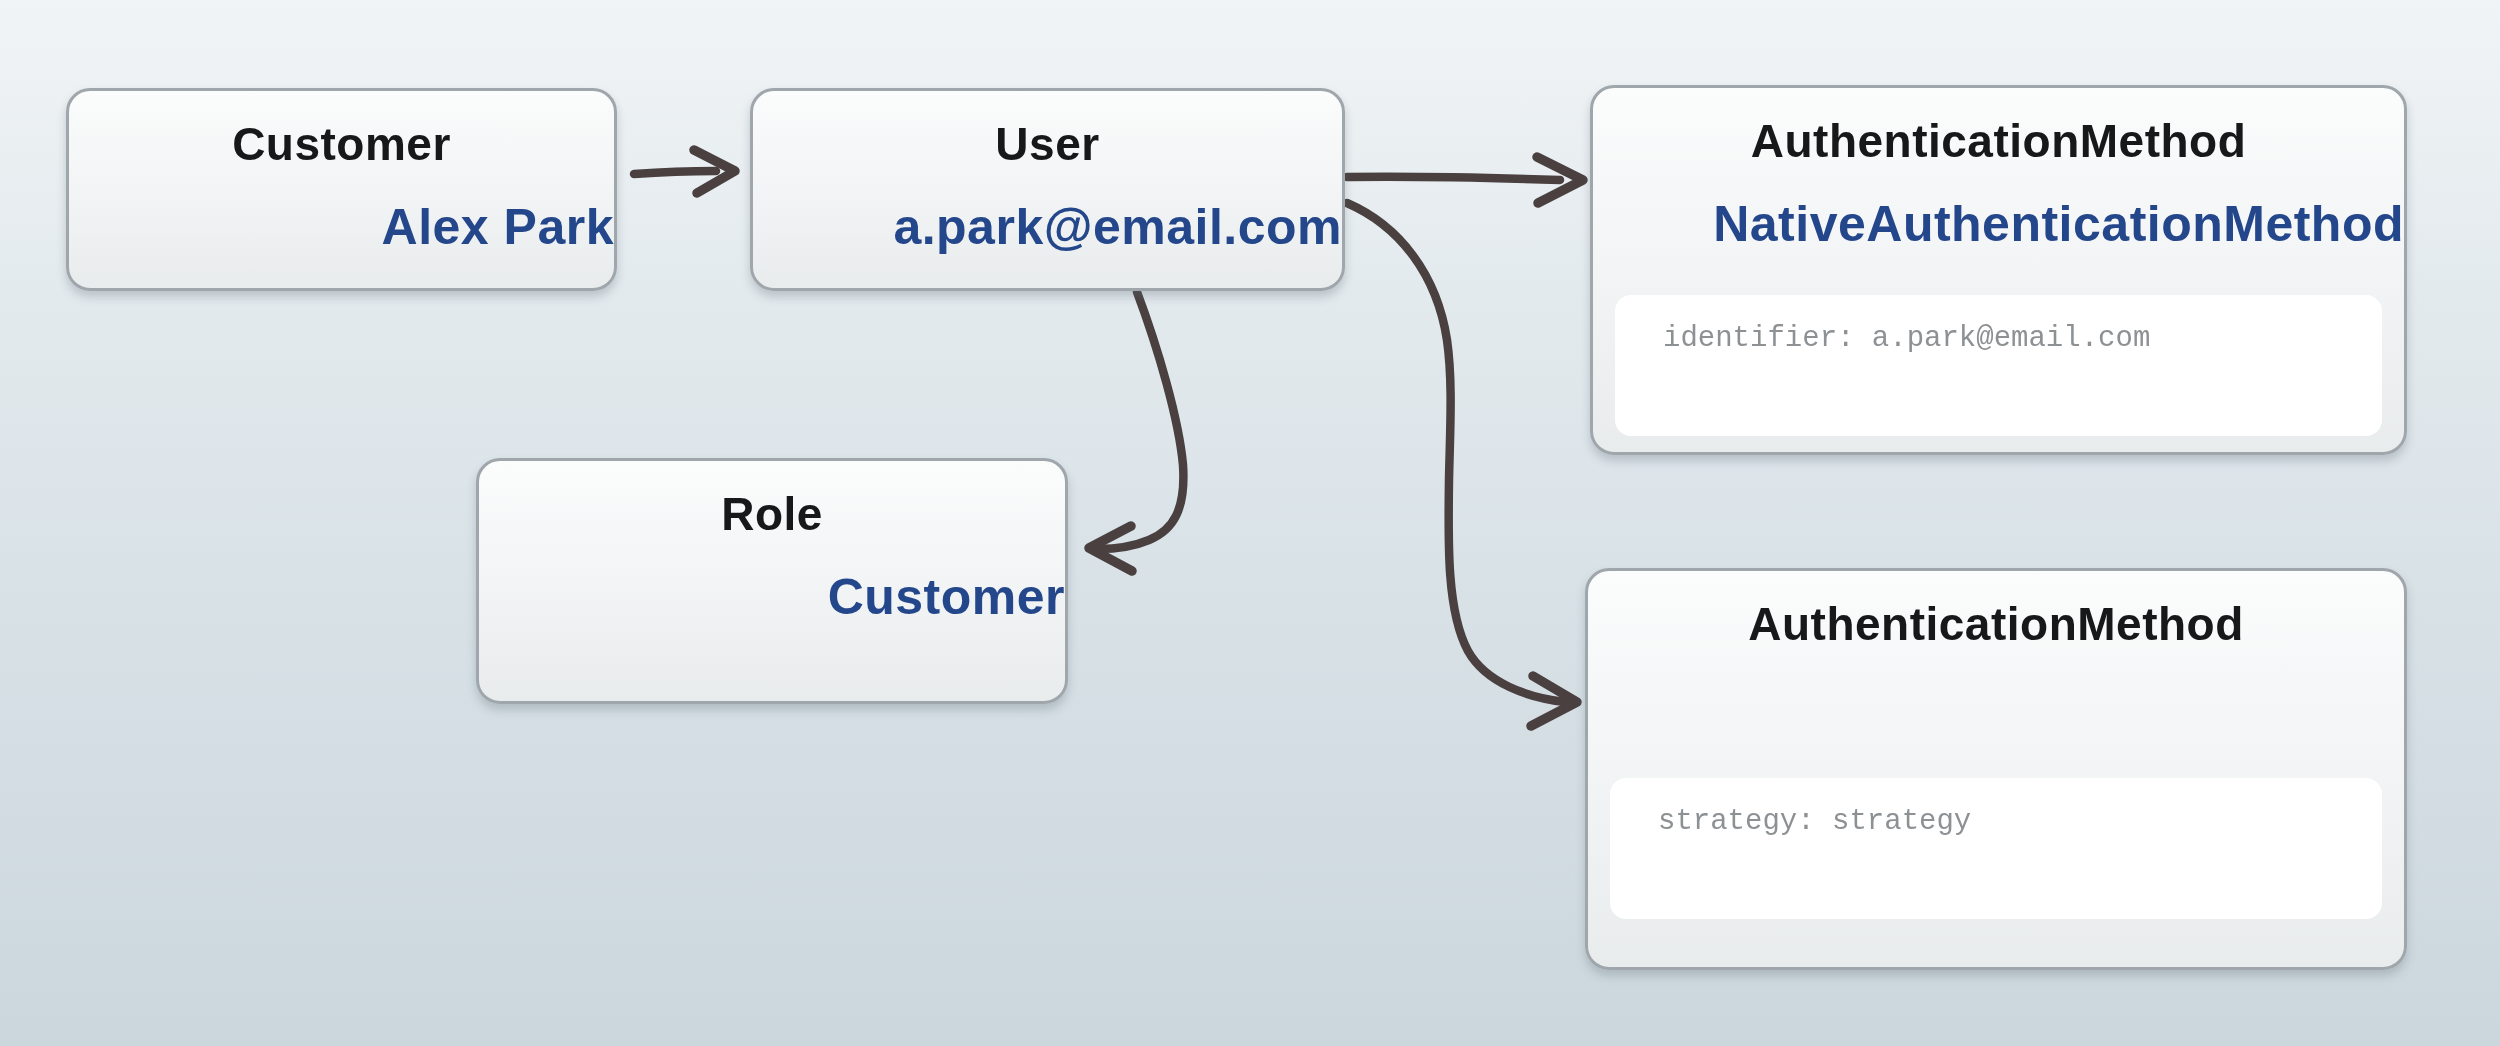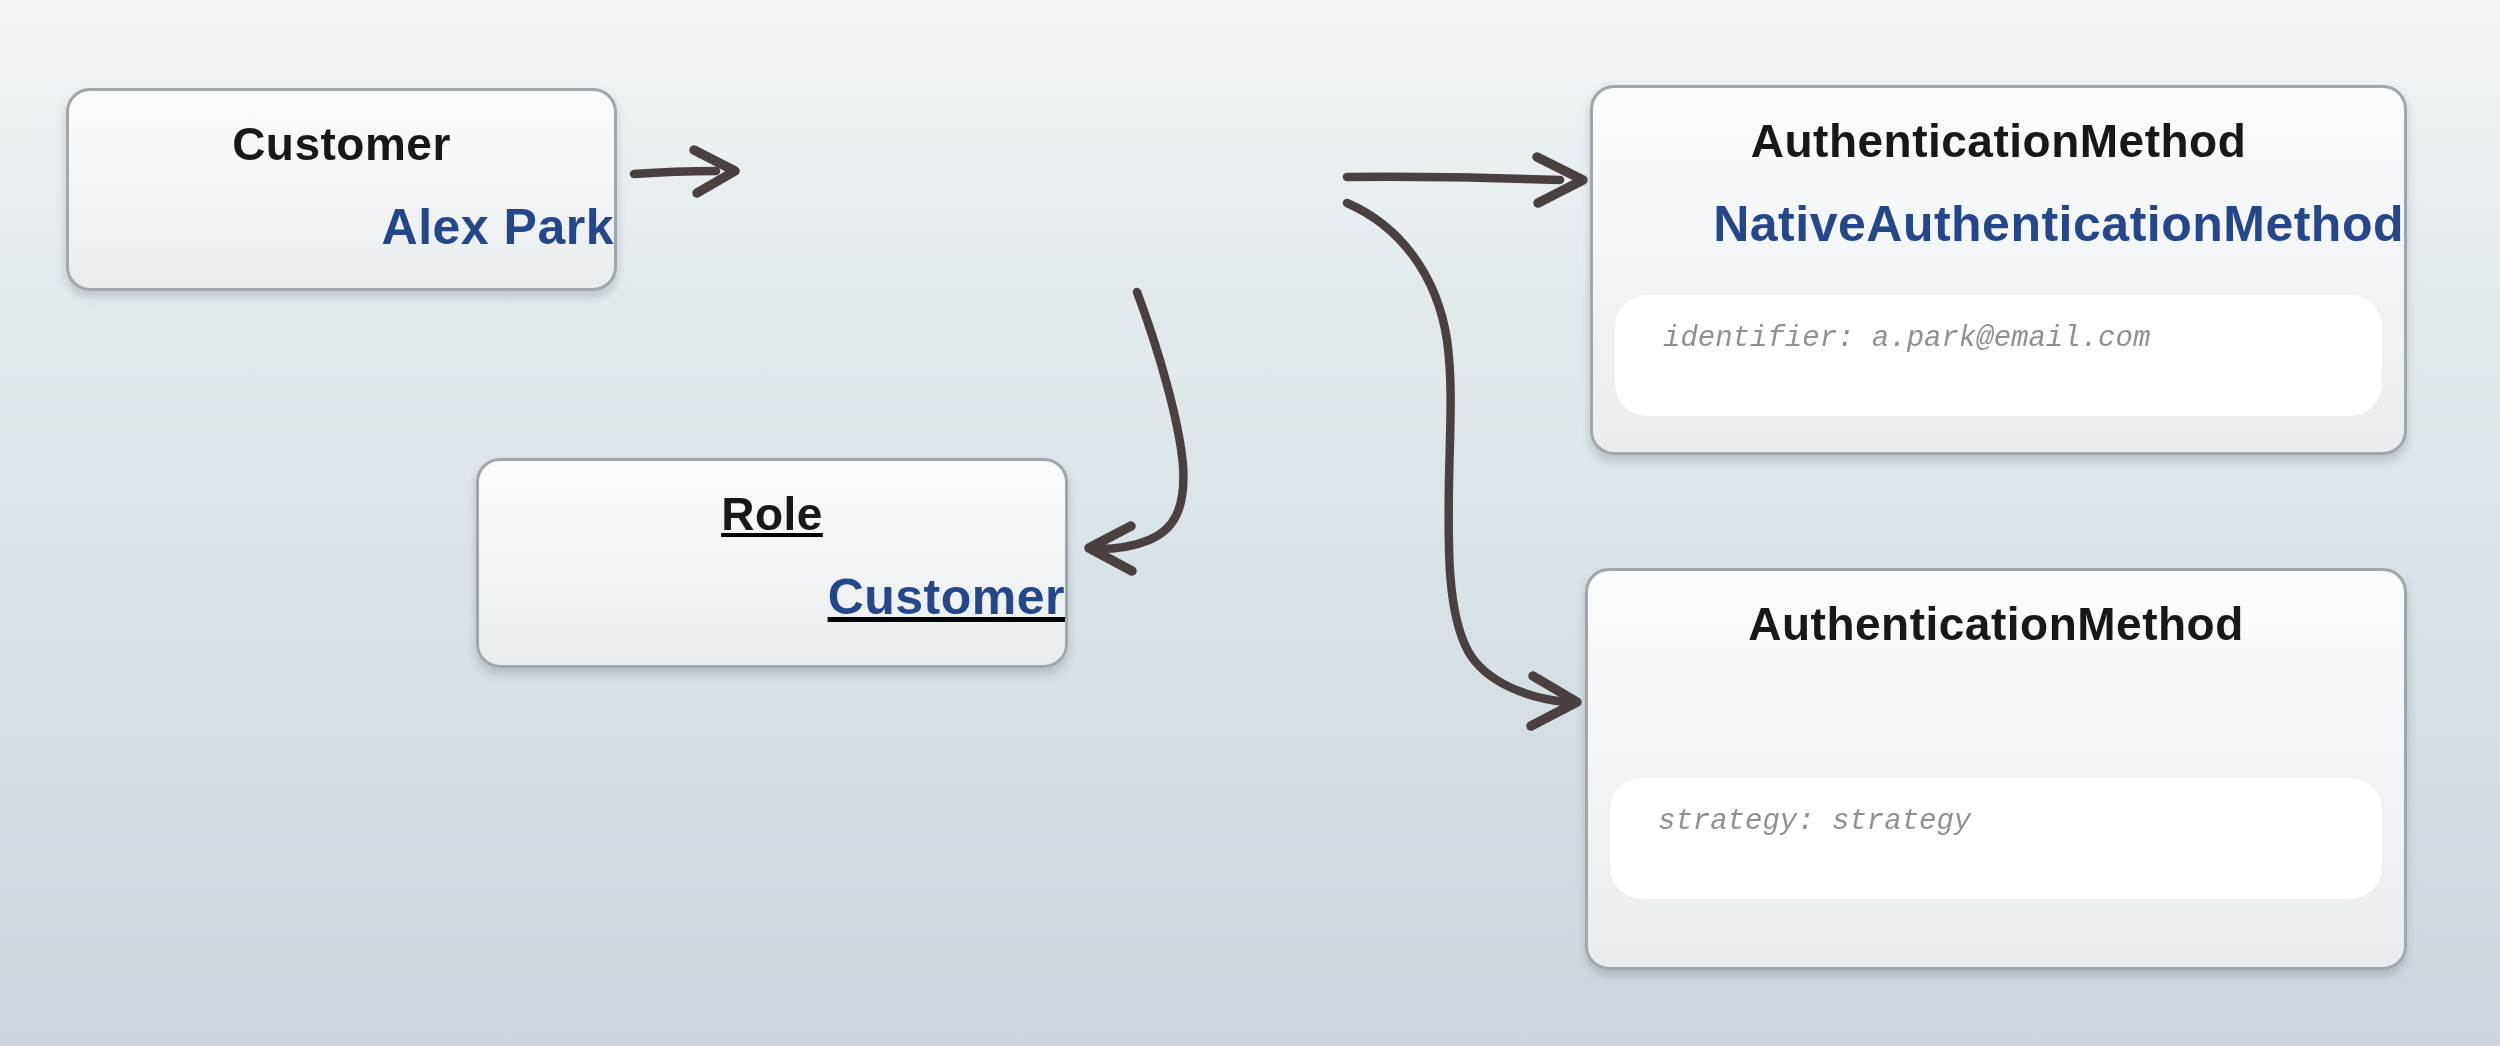--- a/index.html
+++ b/index.html
@@ -60,26 +60,25 @@
     font-weight: bold;
     line-height: 56px;
     color: #24478c;
     letter-spacing: 0.5px;
   }
   .node-fields {
     position: absolute;
     left: 22px;
     right: 22px;
     top: 207px;
-    height: 121px;
+    height: 141px;
     box-sizing: border-box;
     background: #ffffff;
-    border-radius: 32px;
+    border-radius: 16px;
     padding: 21px 0 0 48px;
-    font-style: italic;
   }
   .field-line {
     font-family: "Liberation Mono", "DejaVu Sans Mono", monospace;
     font-size: 29px;
     line-height: 45px;
     color: #8d9194;
     white-space: pre;
   }
 </style>
 </head>
@@ -104,30 +103,34 @@
       <path class="edge-shaft" d="M1137,292 C1158,348 1179,420 1183,465 C1186,510 1173,530 1149,540 C1130,548 1112,549 1098,549"></path>
       <path class="edge-head" d="M1131,526 L1089,548 L1132,571"></path>
     </g>
   </svg>
 
   <div class="node" style="left:66px; top:88px; width:551px; height:203px;">
     <div class="node-title">Customer</div>
     <div class="node-value">Alex Park</div>
   </div>
 
+  <div class="node" style="left:750px; top:88px; width:595px; height:203px;">
+    <div class="node-title">User</div>
+    <div class="node-value">a.park@email.com</div>
+  </div>
 
   <div class="node" style="left:1590px; top:85px; width:817px; height:370px;">
     <div class="node-title">AuthenticationMethod</div>
     <div class="node-value">NativeAuthenticationMethod</div>
     <div class="node-fields">
       <div class="field-line"><span>identifier: </span><span>a.park@email.com</span></div>
     </div>
   </div>
 
-  <div class="node" style="left:476px; top:458px; width:592px; height:210px;text-decoration:underline;">
+  <div class="node" style="left:476px; top:458px; width:592px; height:246px;">
     <div class="node-title">Role</div>
     <div class="node-value">Customer</div>
   </div>
 
   <div class="node" style="left:1585px; top:568px; width:822px; height:402px;">
     <div class="node-title">AuthenticationMethod</div>
     <div class="node-fields">
       <div class="field-line"><span>strategy: </span><span>strategy</span></div>
     </div>
   </div>

